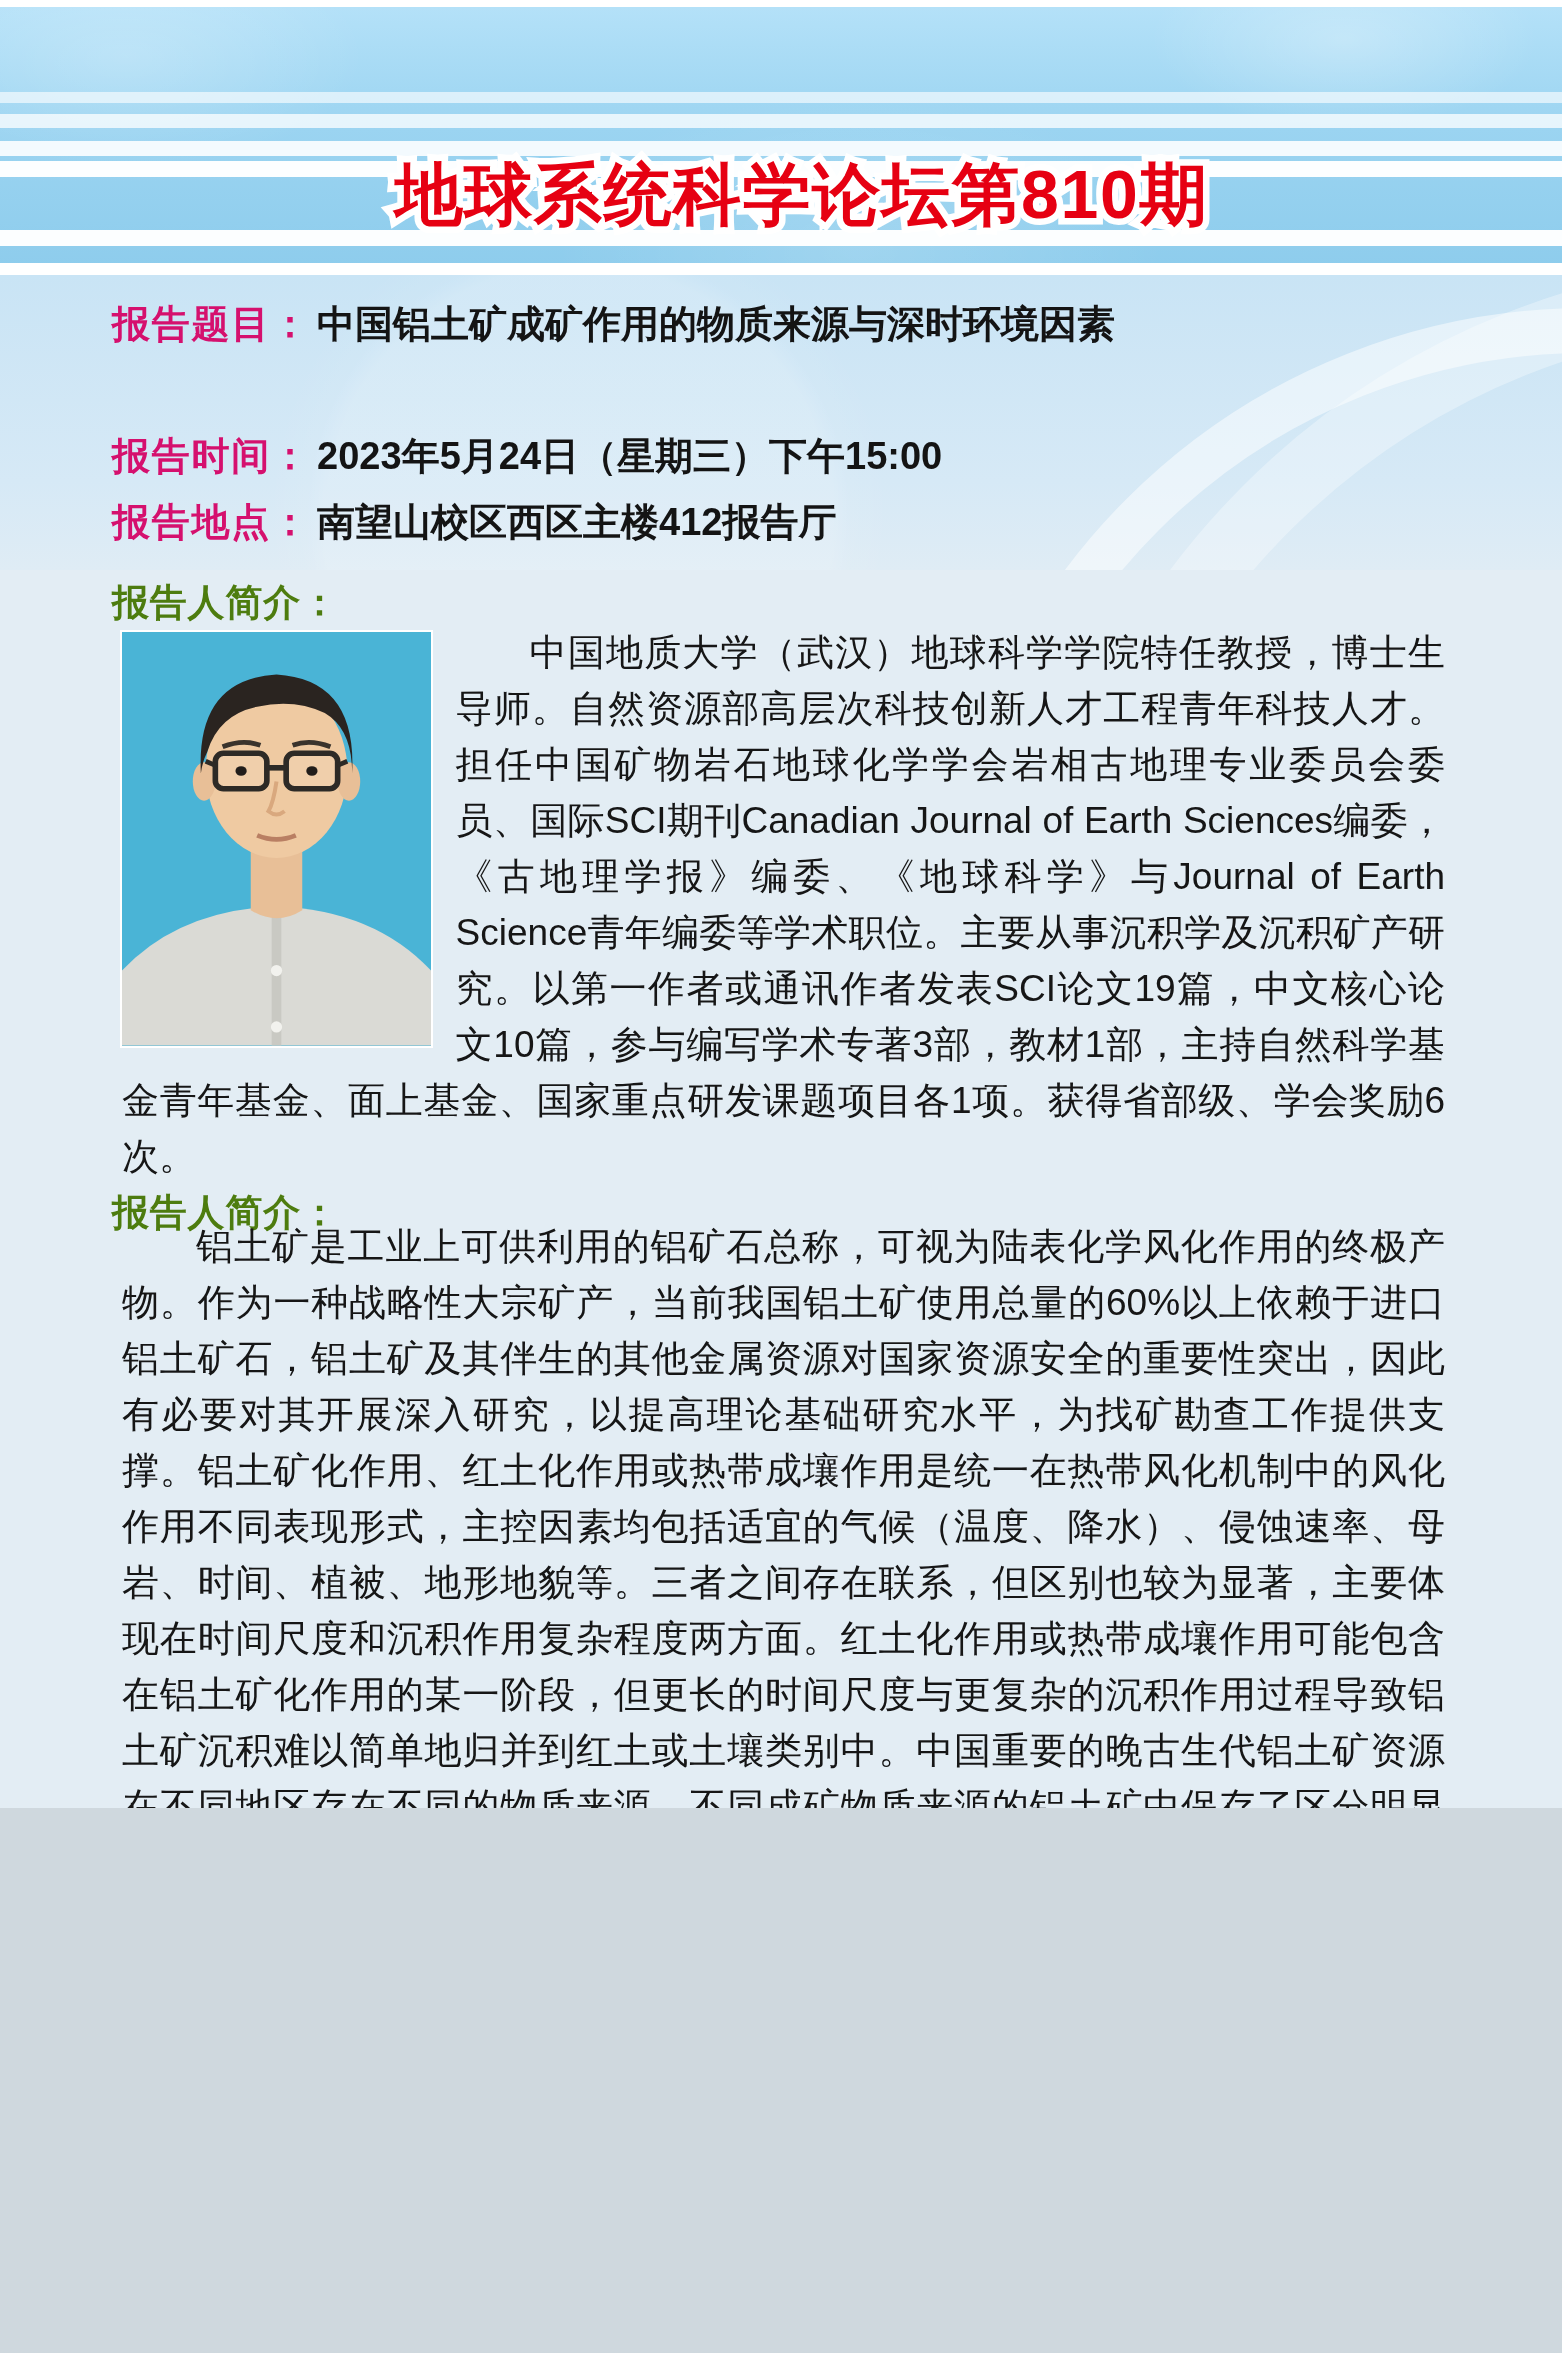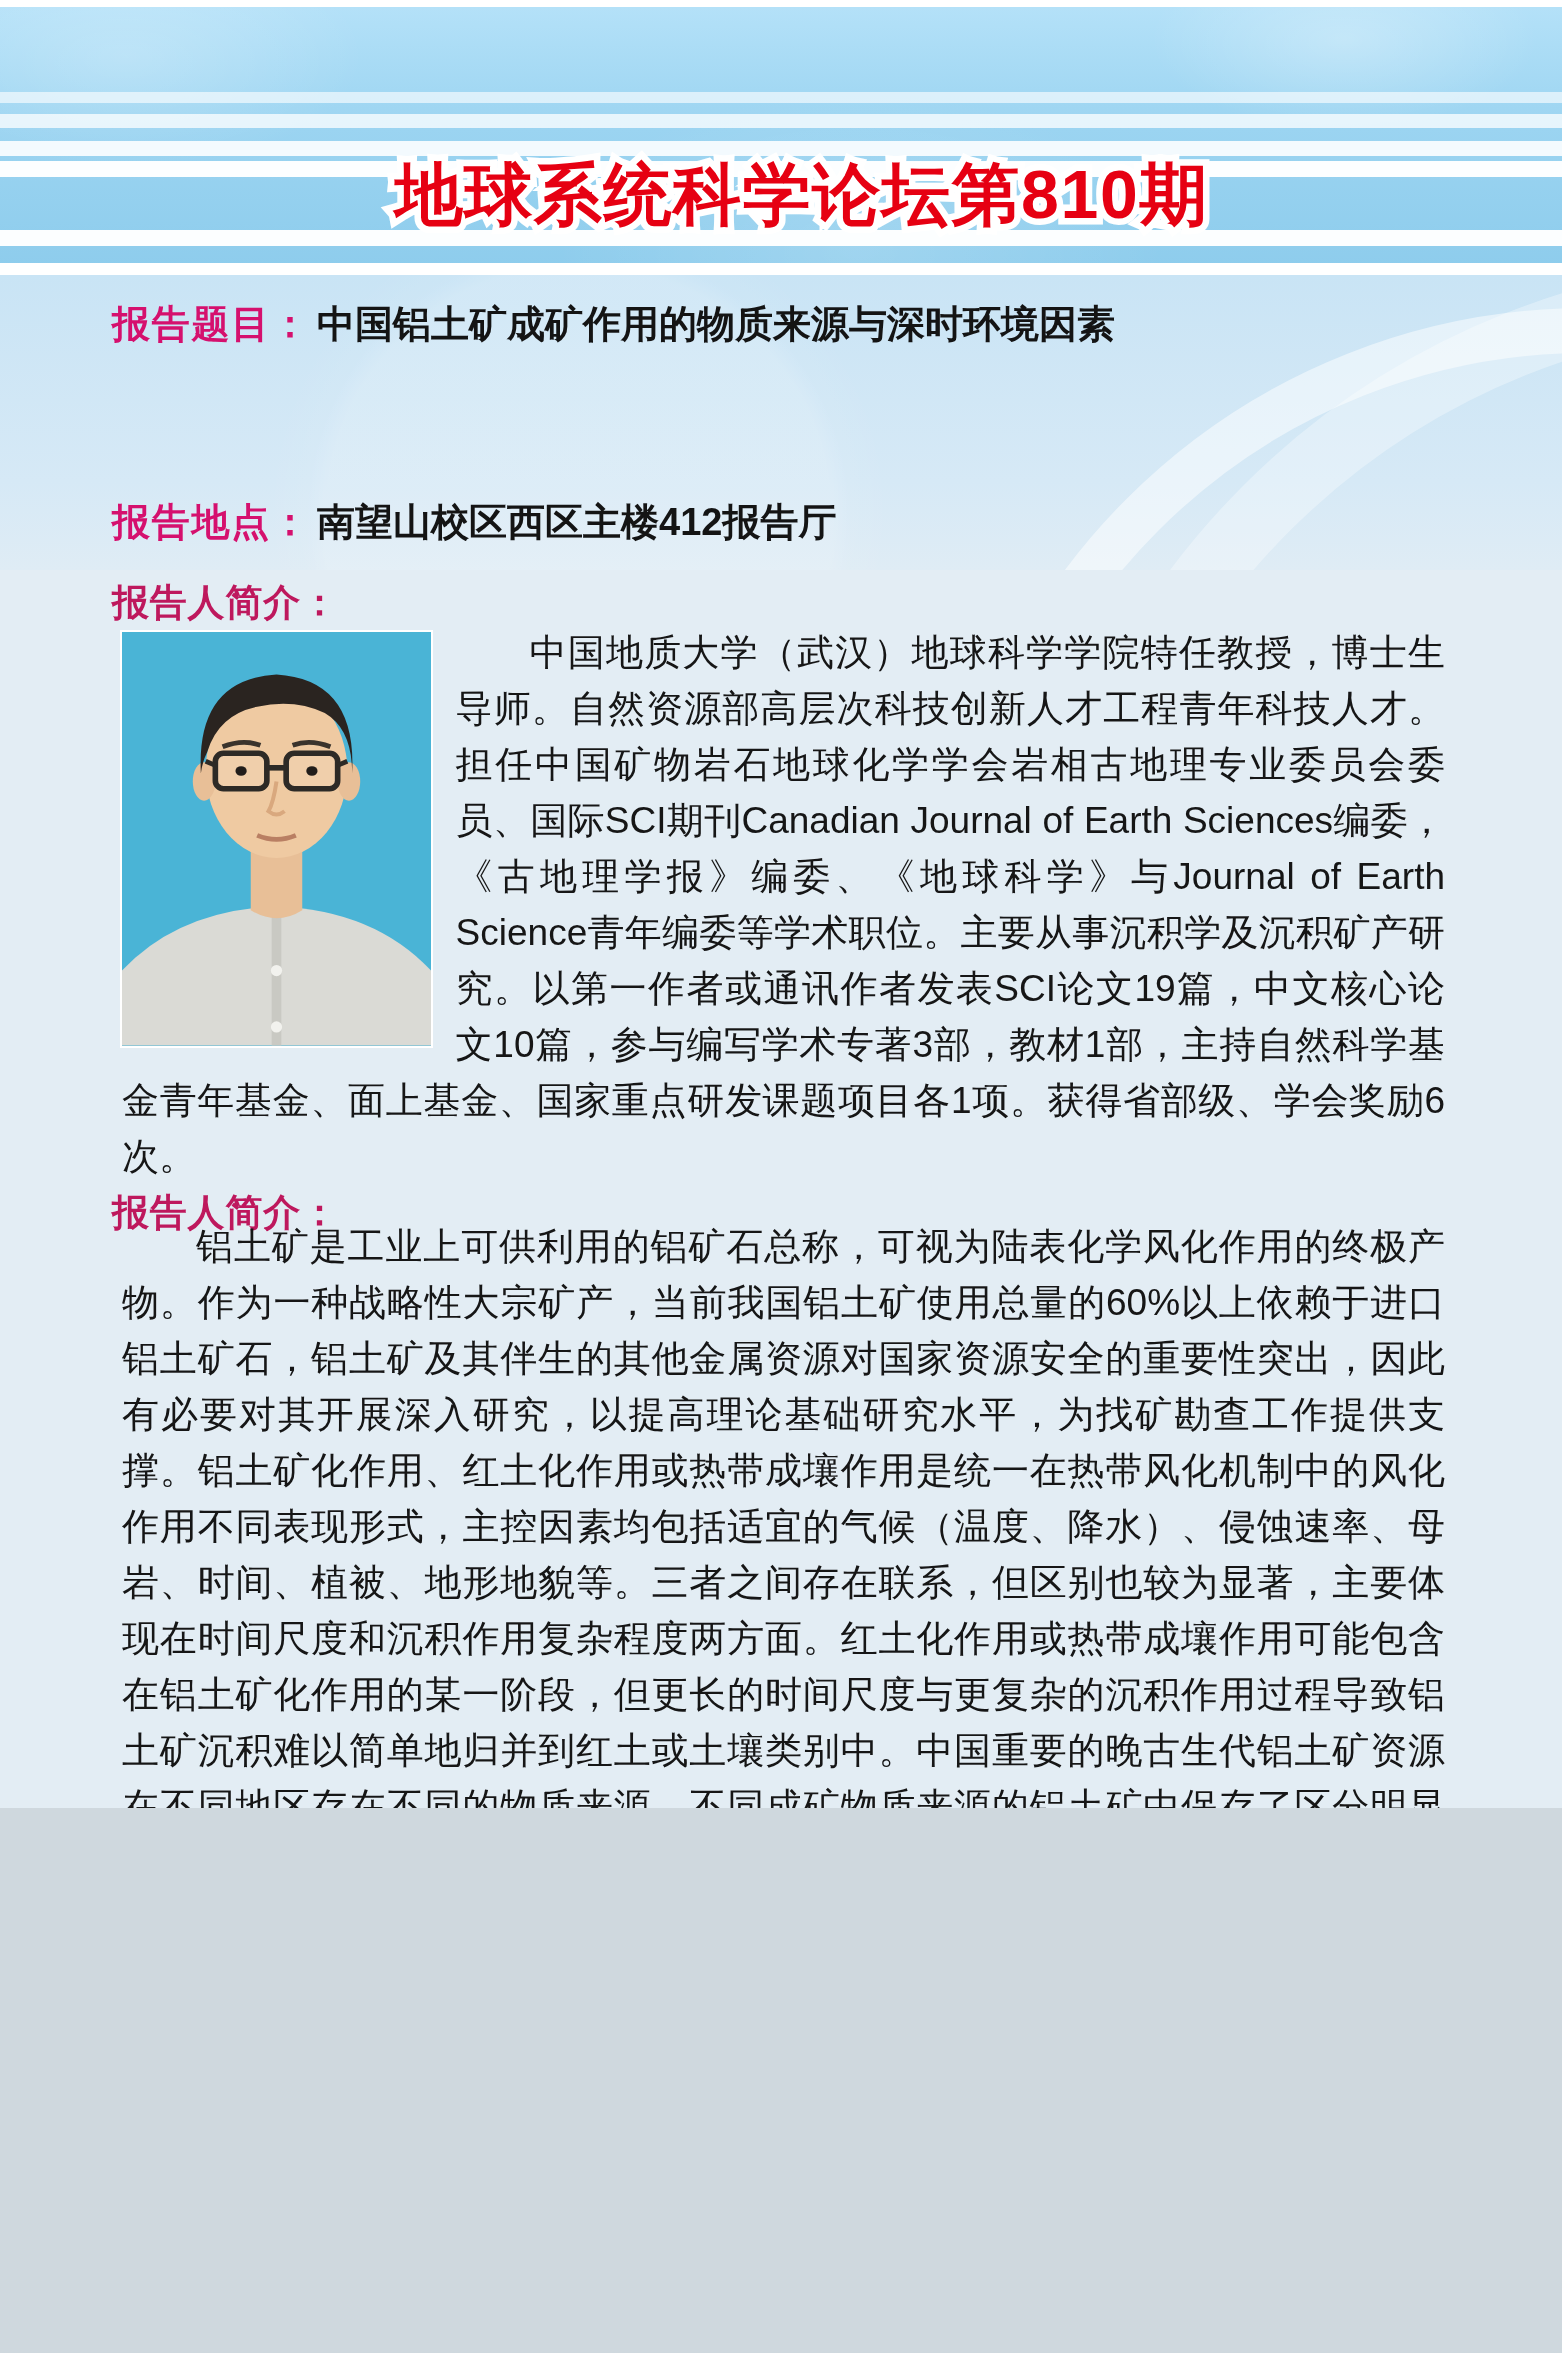--- a/index.html
+++ b/index.html
@@ -53,21 +53,21 @@
   .info-row{position:absolute;left:112px;white-space:nowrap;font-weight:800;font-size:38px;}
   .r1{top:24.4px;} .r2{top:90px;} .r3{top:156px;} .r4{top:222px;}
   .info-label{
     display:inline-block;min-width:197px;color:#d5106e;
     text-align:justify;text-align-last:justify;vertical-align:top;
   }
   .info-value{color:#141414;margin-left:8.1px;margin-top:8px;}
 
   
   .sec-heading{
-    position:absolute;left:112px;margin:0;color:#be185d;
+    position:absolute;left:112px;margin:0;color:#4d7c0f;
     font-size:37px;font-weight:800;letter-spacing:0.8px;white-space:nowrap;z-index:2;
   }
   .bio-h{top:578px;}
   .abs-h{top:1188px;}
   .para{
     position:absolute;left:122px;width:1323px;
     font-size:37px;line-height:56px;font-weight:400;color:#161616;
     text-align:justify;text-indent:2em;z-index:2;
   }
   .bio-para{top:625px;}
@@ -110,20 +110,23 @@
     <h1 class="title" data-text="地球系统科学论坛第810期">地球系统科学论坛第810期</h1>
   </header>
 
   <section class="info">
     <div class="globe"></div>
     <div class="wave w1"></div>
     <div class="wave w2"></div>
 
     <div class="info-row r1">
       <span class="info-label">报告题目：</span><span class="info-value">中国铝土矿成矿作用的物质来源与深时环境因素</span>
+    </div>
+    <div class="info-row r3">
+      <span class="info-label">报告时间：</span><span class="info-value">2023年5月24日（星期三）下午15:00</span>
     </div>
     <div class="info-row r4">
       <span class="info-label">报告地点：</span><span class="info-value">南望山校区西区主楼412报告厅</span>
     </div>
   </section>
 
   <h2 class="sec-heading bio-h">报告人简介：</h2>
   <div class="para bio-para">
     <span class="photo-float">
       <svg viewBox="0 0 384 513" xmlns="http://www.w3.org/2000/svg">

